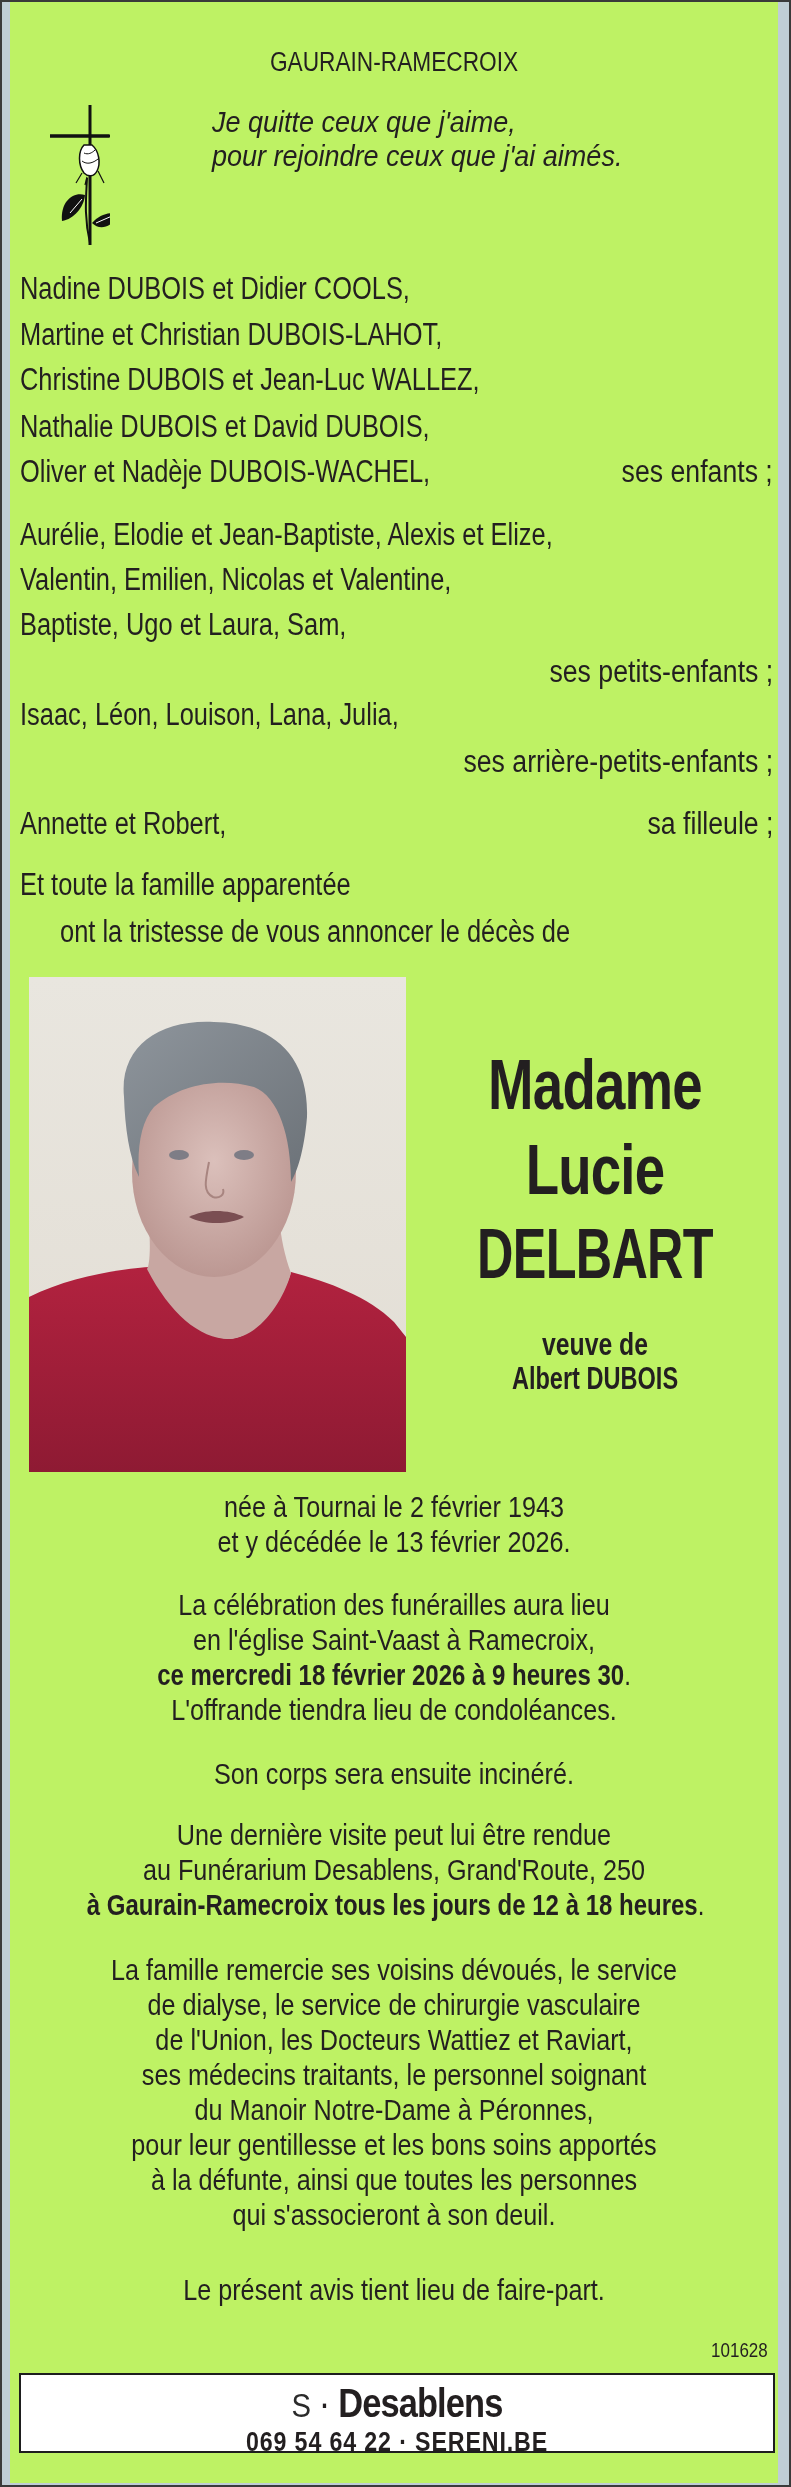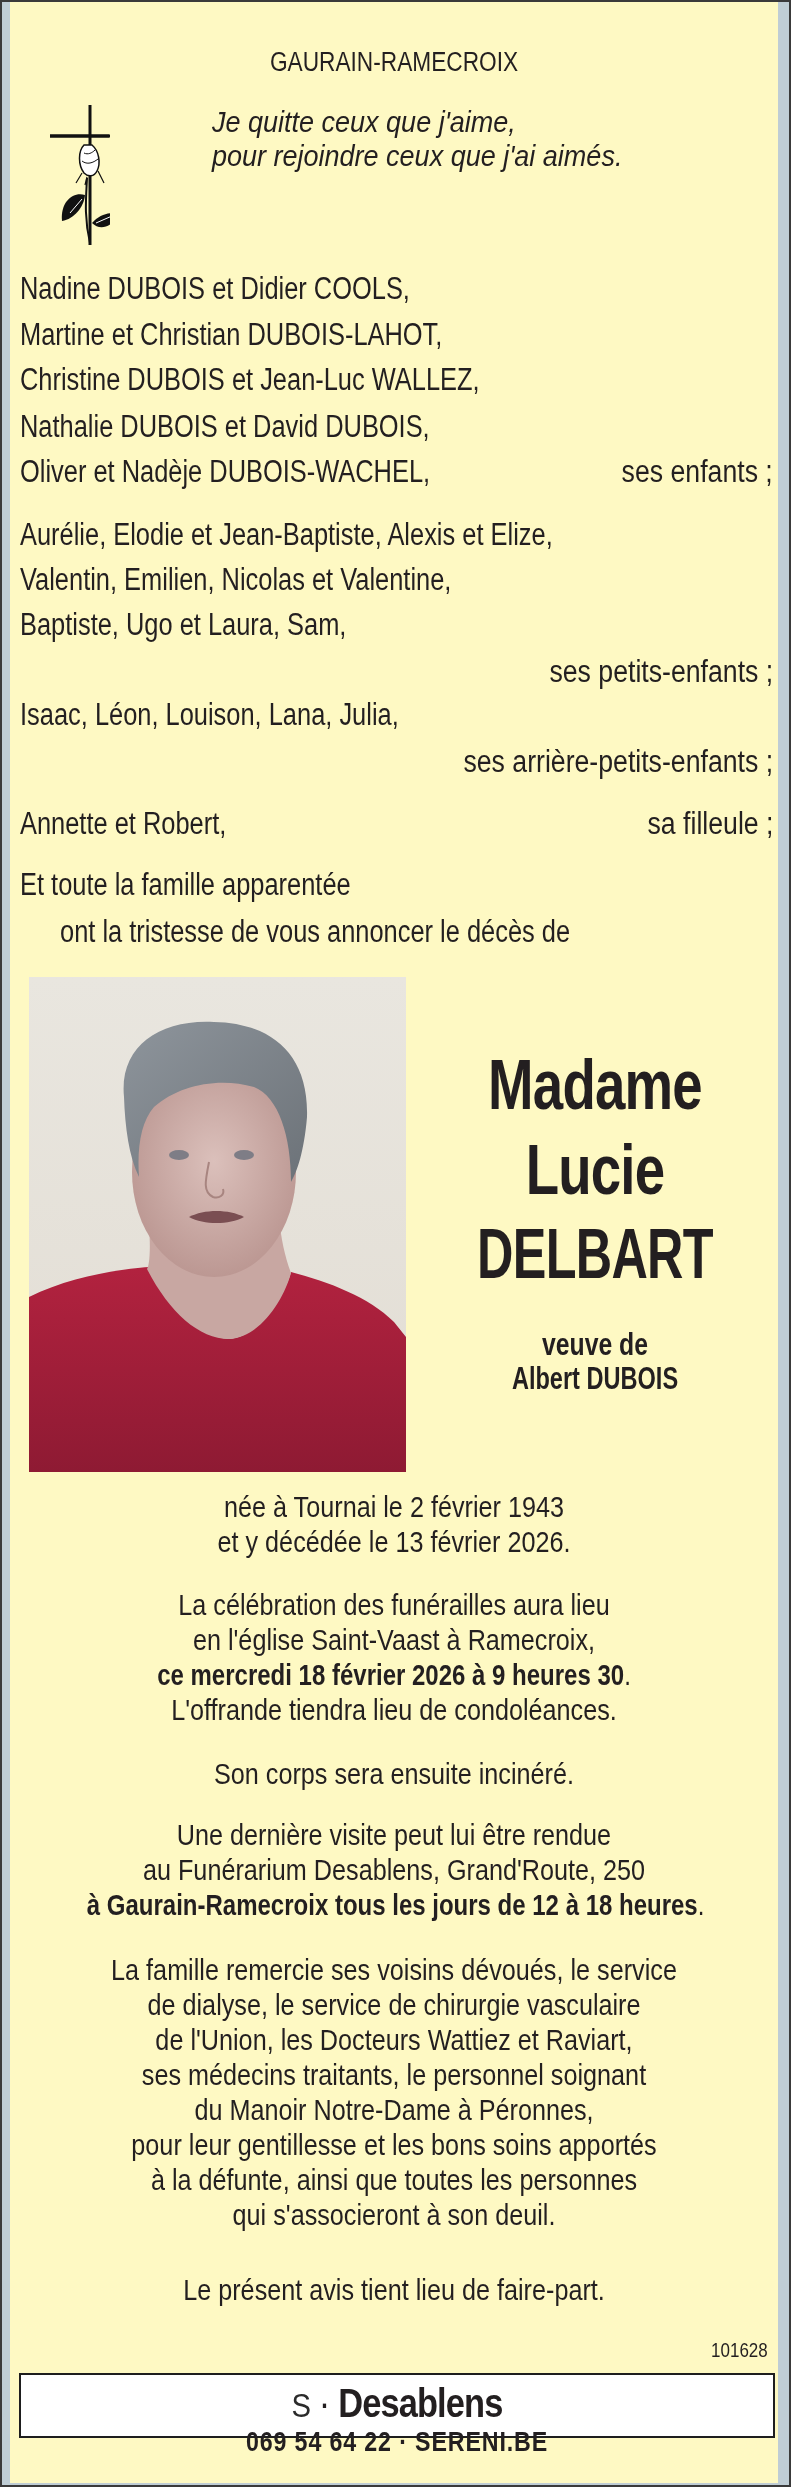--- a/index.html
+++ b/index.html
@@ -1,32 +1,32 @@
 <!DOCTYPE html>
 <html><head>
 <meta charset="utf-8">
 <style>
   html, body { margin:0; padding:0; background:#ffffff; }
   body { width:791px; height:2487px; position:relative; overflow:hidden;
          font-family:"Liberation Sans", sans-serif; color:#231f20; }
   .frame { position:absolute; left:0; top:0; width:791px; height:2487px; box-sizing:border-box;
            border:2px solid #3a3a3a; background:#bfcdd5; }
-  .page { position:absolute; left:10px; top:2px; width:768px; height:2481px; background:#fef9c3; }
+  .page { position:absolute; left:10px; top:2px; width:768px; height:2481px; background:#bef264; }
   .ln { position:absolute; white-space:nowrap; line-height:1; transform-origin:left bottom; }
   .c { text-align:center; transform-origin:center bottom; }
   .r { text-align:right; transform-origin:right bottom; }
   .sz31 { font-size:31px; }
   .sz30 { font-size:30px; }
   .title { font-size:27px; }
   .quote { font-size:30px; font-style:italic; }
   .bold { font-weight:bold; }
   .name { font-size:70px; font-weight:bold; letter-spacing:-1px; }
   .widow { font-size:31px; font-weight:bold; }
   .photo { position:absolute; left:19px; top:975px; width:377px; height:495px; overflow:hidden; background:#e6e2da; }
-  .logo-box { position:absolute; left:19px; top:2373px; width:756px; height:65px; box-sizing:border-box; border:2px solid #1e1e1e; background:#fff; }
+  .logo-box { position:absolute; left:19px; top:2373px; width:756px; height:80px; box-sizing:border-box; border:2px solid #1e1e1e; background:#fff; }
   .logo-title { position:absolute; left:0; right:0; top:6px; text-align:center; font-size:40px; font-weight:bold; letter-spacing:-1px; white-space:nowrap; }
   .logo-title .s { font-weight:normal; color:#2b2b2b; font-size:34px; }
   .logo-sub { position:absolute; left:0; right:0; top:52px; text-align:center; font-size:27px; font-weight:bold; letter-spacing:1px; white-space:nowrap; }
 </style>
 </head>
 <body>
 
 <div class="frame"></div>
 <div class="page">
 

